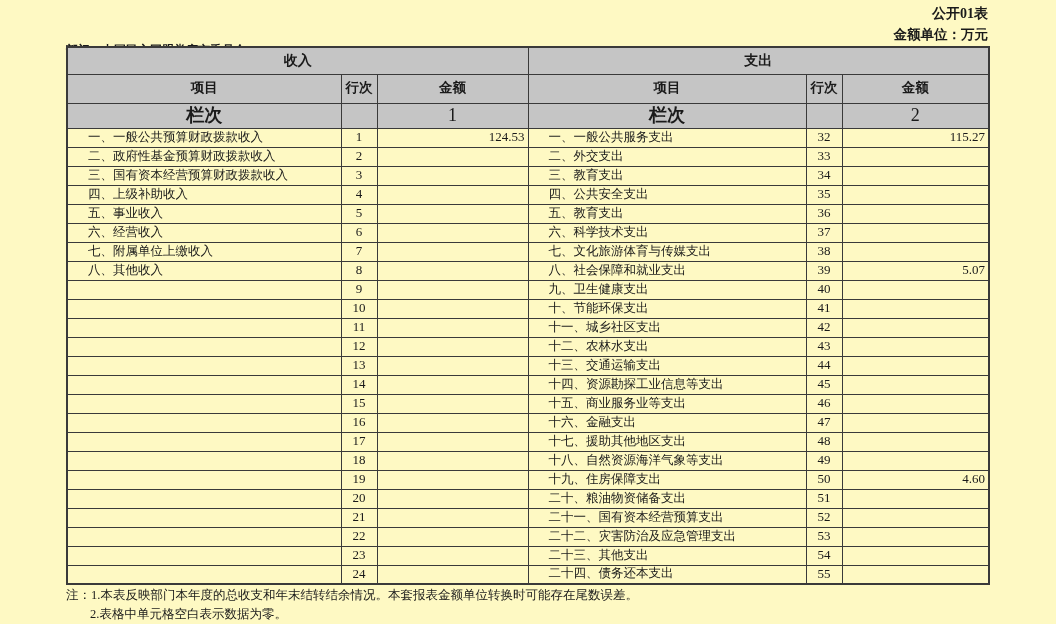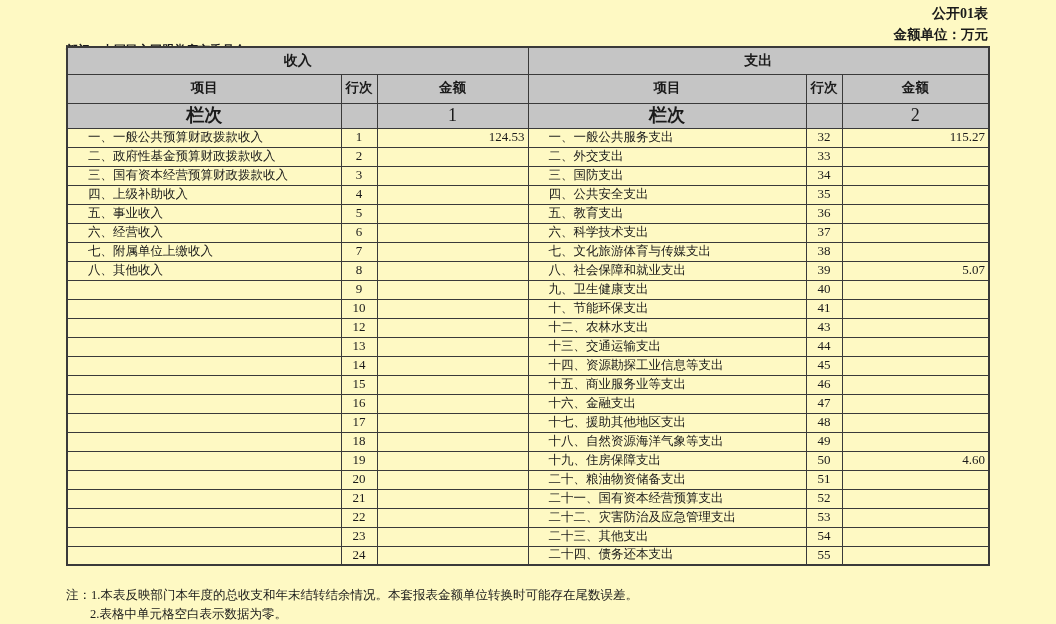--- a/index.html
+++ b/index.html
@@ -110,21 +110,21 @@
           <td class="cell-no">2</td>
           <td class="cell-amount"></td>
           <td class="cell-item">二、外交支出</td>
           <td class="cell-no">33</td>
           <td class="cell-amount"></td>
         </tr>
         <tr>
           <td class="cell-item">三、国有资本经营预算财政拨款收入</td>
           <td class="cell-no">3</td>
           <td class="cell-amount"></td>
-          <td class="cell-item">三、国防支出</td>
+          <td class="cell-item">三、教育支出</td>
           <td class="cell-no">34</td>
           <td class="cell-amount"></td>
         </tr>
         <tr>
           <td class="cell-item">四、上级补助收入</td>
           <td class="cell-no">4</td>
           <td class="cell-amount"></td>
           <td class="cell-item">四、公共安全支出</td>
           <td class="cell-no">35</td>
           <td class="cell-amount"></td>
@@ -168,20 +168,28 @@
           <td class="cell-item">九、卫生健康支出</td>
           <td class="cell-no">40</td>
           <td class="cell-amount"></td>
         </tr>
         <tr>
           <td class="cell-item"></td>
           <td class="cell-no">10</td>
           <td class="cell-amount"></td>
           <td class="cell-item">十、节能环保支出</td>
           <td class="cell-no">41</td>
+          <td class="cell-amount"></td>
+        </tr>
+        <tr>
+          <td class="cell-item"></td>
+          <td class="cell-no">11</td>
+          <td class="cell-amount"></td>
+          <td class="cell-item">十一、城乡社区支出</td>
+          <td class="cell-no">42</td>
           <td class="cell-amount"></td>
         </tr>
         <tr>
           <td class="cell-item"></td>
           <td class="cell-no">12</td>
           <td class="cell-amount"></td>
           <td class="cell-item">十二、农林水支出</td>
           <td class="cell-no">43</td>
           <td class="cell-amount"></td>
         </tr>

